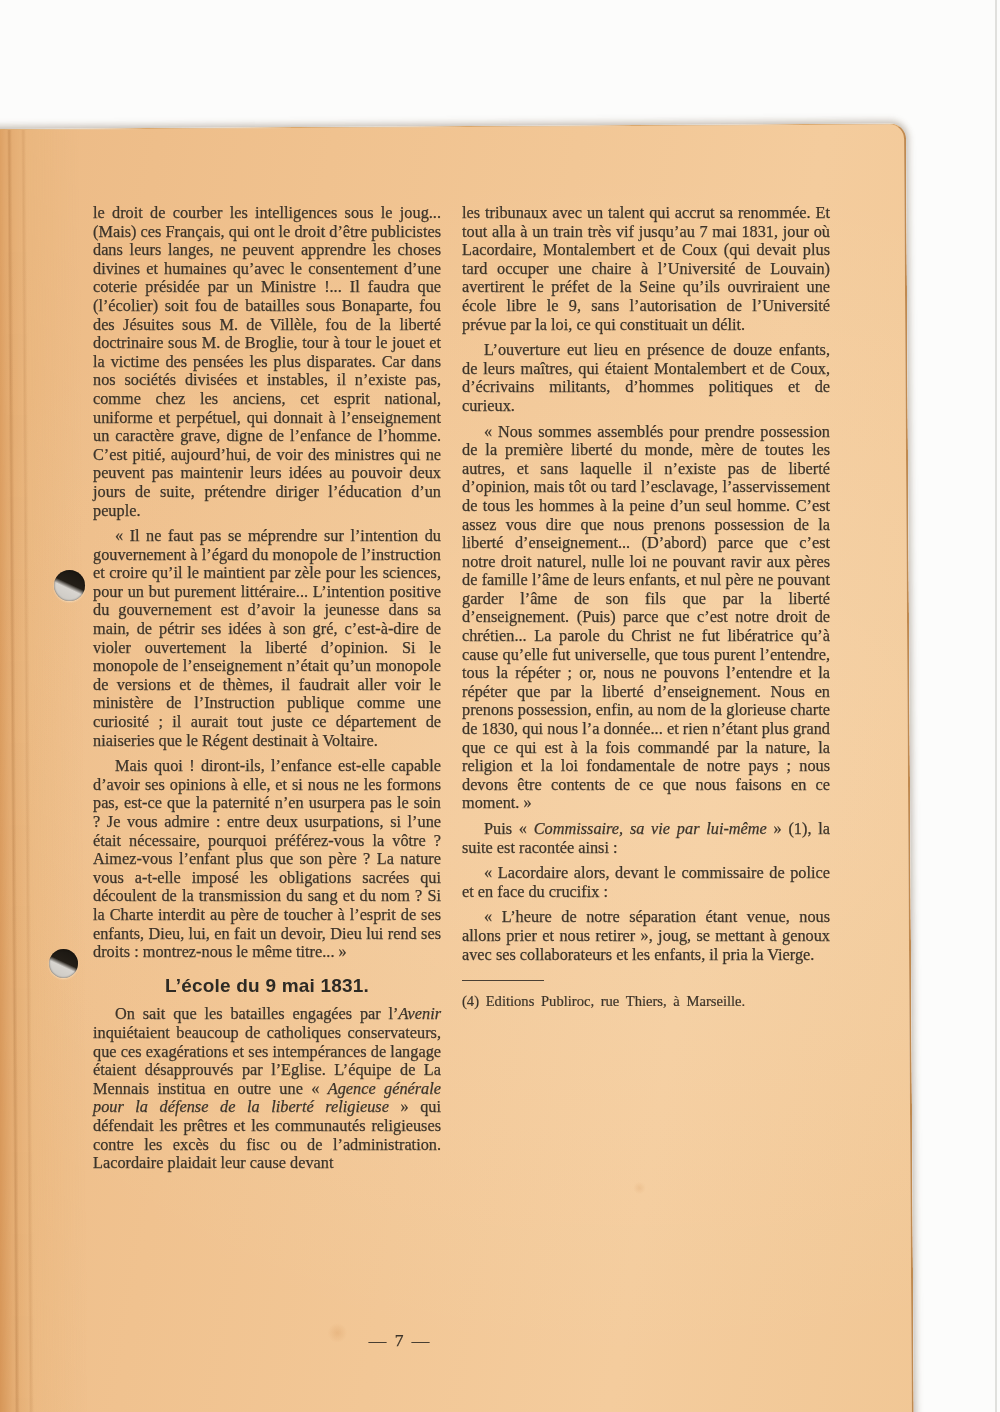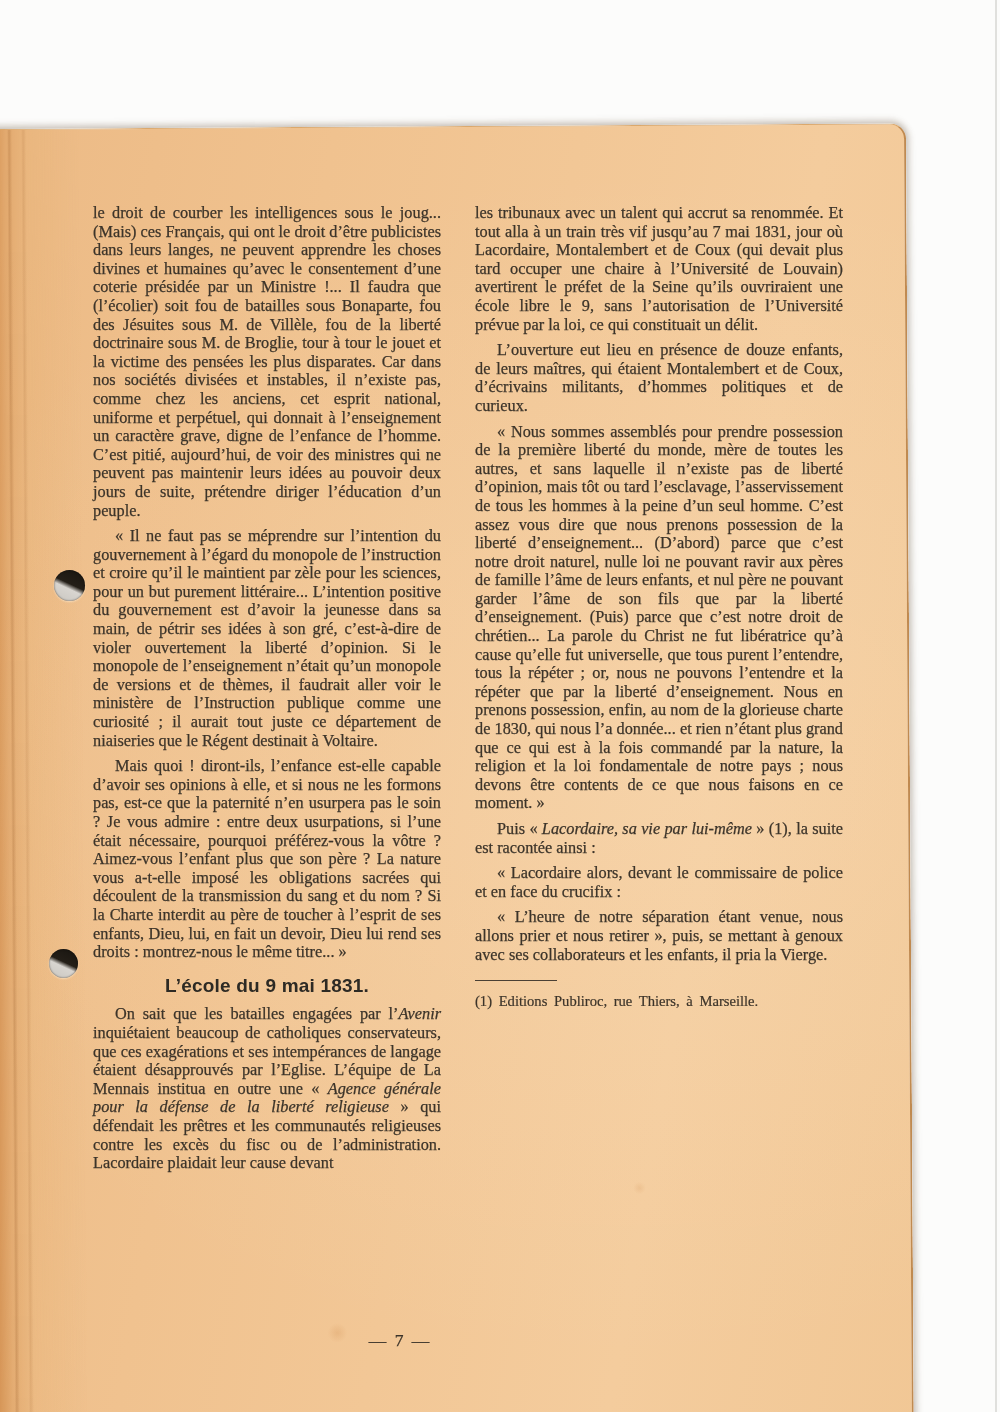--- a/index.html
+++ b/index.html
@@ -50,21 +50,21 @@
   .hole.h1{left:69px; top:440px; width:31px; height:31px;}
   .hole.h2{left:64px; top:819px; width:29px; height:29px;}
 
   .col{
     position:absolute; top:74px;
     color:var(--ink);
     font-size:16.3px; line-height:18.6px;
     text-align:justify; hyphens:auto; -webkit-hyphens:auto;
   }
   .col.left{left:108px; width:348px;}
-  .col.right{left:490px; width:368px;}
+  .col.right{left:477px; width:368px;}
   .para{margin:0 0 7px 0; -webkit-text-stroke:.25px currentColor;}
   .para.indent{text-indent:22px;}
   .italic{font-style:italic;}
   .sec-heading{
     font-family:"Liberation Sans","DejaVu Sans",sans-serif;
     font-size:19px; font-weight:bold; color:var(--heading-ink);
     margin:15px 0 10px 0; text-align:center; letter-spacing:.2px;
   }
   .footnote-block{margin-top:16px;}
   .footnote-rule{
@@ -97,24 +97,24 @@
         <p class="para indent"><span>Mais quoi ! diront-ils, l’enfance est-elle capable d’avoir ses opinions à elle, et si nous ne les formons pas, est-ce que la paternité n’en usurpera pas le soin ? Je vous admire : entre deux usurpations, si l’une était nécessaire, pourquoi préférez-vous la vôtre ? Aimez-vous l’enfant plus que son père ? La nature vous a-t-elle imposé les obligations sacrées qui découlent de la transmission du sang et du nom ? Si la Charte interdit au père de toucher à l’esprit de ses enfants, Dieu, lui, en fait un devoir, Dieu lui rend ses droits : montrez-nous le même titre... »</span></p>
         <h2 class="sec-heading">L’école du 9 mai 1831.</h2>
         <p class="para indent"><span>On sait que les batailles engagées par l’</span><span class="italic">Avenir</span><span> inquiétaient beaucoup de catholiques conservateurs, que ces exagérations et ses intempérances de langage étaient désapprouvés par l’Eglise. L’équipe de La Mennais institua en outre une « </span><span class="italic">Agence générale pour la défense de la liberté religieuse</span><span> » qui défendait les prêtres et les communautés religieuses contre les excès du fisc ou de l’administration. Lacordaire plaidait leur cause devant</span></p>
       </div>
 
     <div class="col right">
 
     <p class="para"><span>les tribunaux avec un talent qui accrut sa renommée. Et tout alla à un train très vif jusqu’au 7 mai 1831, jour où Lacordaire, Montalembert et de Coux (qui devait plus tard occuper une chaire à l’Université de Louvain) avertirent le préfet de la Seine qu’ils ouvriraient une école libre le 9, sans l’autorisation de l’Université prévue par la loi, ce qui constituait un délit.</span></p>
         <p class="para indent"><span>L’ouverture eut lieu en présence de douze enfants, de leurs maîtres, qui étaient Montalembert et de Coux, d’écrivains militants, d’hommes politiques et de curieux.</span></p>
         <p class="para indent"><span>« Nous sommes assemblés pour prendre possession de la première liberté du monde, mère de toutes les autres, et sans laquelle il n’existe pas de liberté d’opinion, mais tôt ou tard l’esclavage, l’asservissement de tous les hommes à la peine d’un seul homme. C’est assez vous dire que nous prenons possession de la liberté d’enseignement... (D’abord) parce que c’est notre droit naturel, nulle loi ne pouvant ravir aux pères de famille l’âme de leurs enfants, et nul père ne pouvant garder l’âme de son fils que par la liberté d’enseignement. (Puis) parce que c’est notre droit de chrétien... La parole du Christ ne fut libératrice qu’à cause qu’elle fut universelle, que tous purent l’entendre, tous la répéter ; or, nous ne pouvons l’entendre et la répéter que par la liberté d’enseignement. Nous en prenons possession, enfin, au nom de la glorieuse charte de 1830, qui nous l’a donnée... et rien n’étant plus grand que ce qui est à la fois commandé par la nature, la religion et la loi fondamentale de notre pays ; nous devons être contents de ce que nous faisons en ce moment. »</span></p>
-        <p class="para indent"><span>Puis « </span><span class="italic">Lacordaire, sa vie par lui-même</span><span> » (1), la suite est racontée ainsi :</span></p>
+        <p class="para indent"><span>Puis « </span><span class="italic">Commissaire, sa vie par lui-même</span><span> » (1), la suite est racontée ainsi :</span></p>
         <p class="para indent"><span>« Lacordaire alors, devant le commissaire de police et en face du crucifix :</span></p>
-        <p class="para indent"><span>« L’heure de notre séparation étant venue, nous allons prier et nous retirer », puis, se mettant à genoux avec ses collaborateurs et les enfants, il pria la Vierge.</span></p>
+        <p class="para indent"><span>« L’heure de notre séparation étant venue, nous allons prier et nous retirer », joug, se mettant à genoux avec ses collaborateurs et les enfants, il pria la Vierge.</span></p>
         <div class="footnote-block">
           <div class="footnote-rule"></div>
-          <div class="footnote-text">(1) Editions Publiroc, rue Thiers, à Marseille.</div>
+          <div class="footnote-text">(4) Editions Publiroc, rue Thiers, à Marseille.</div>
         </div>
       </div>
 
     <div class="page-number">— 7 —</div>
   </div>
 </div>
 
 </body></html>

